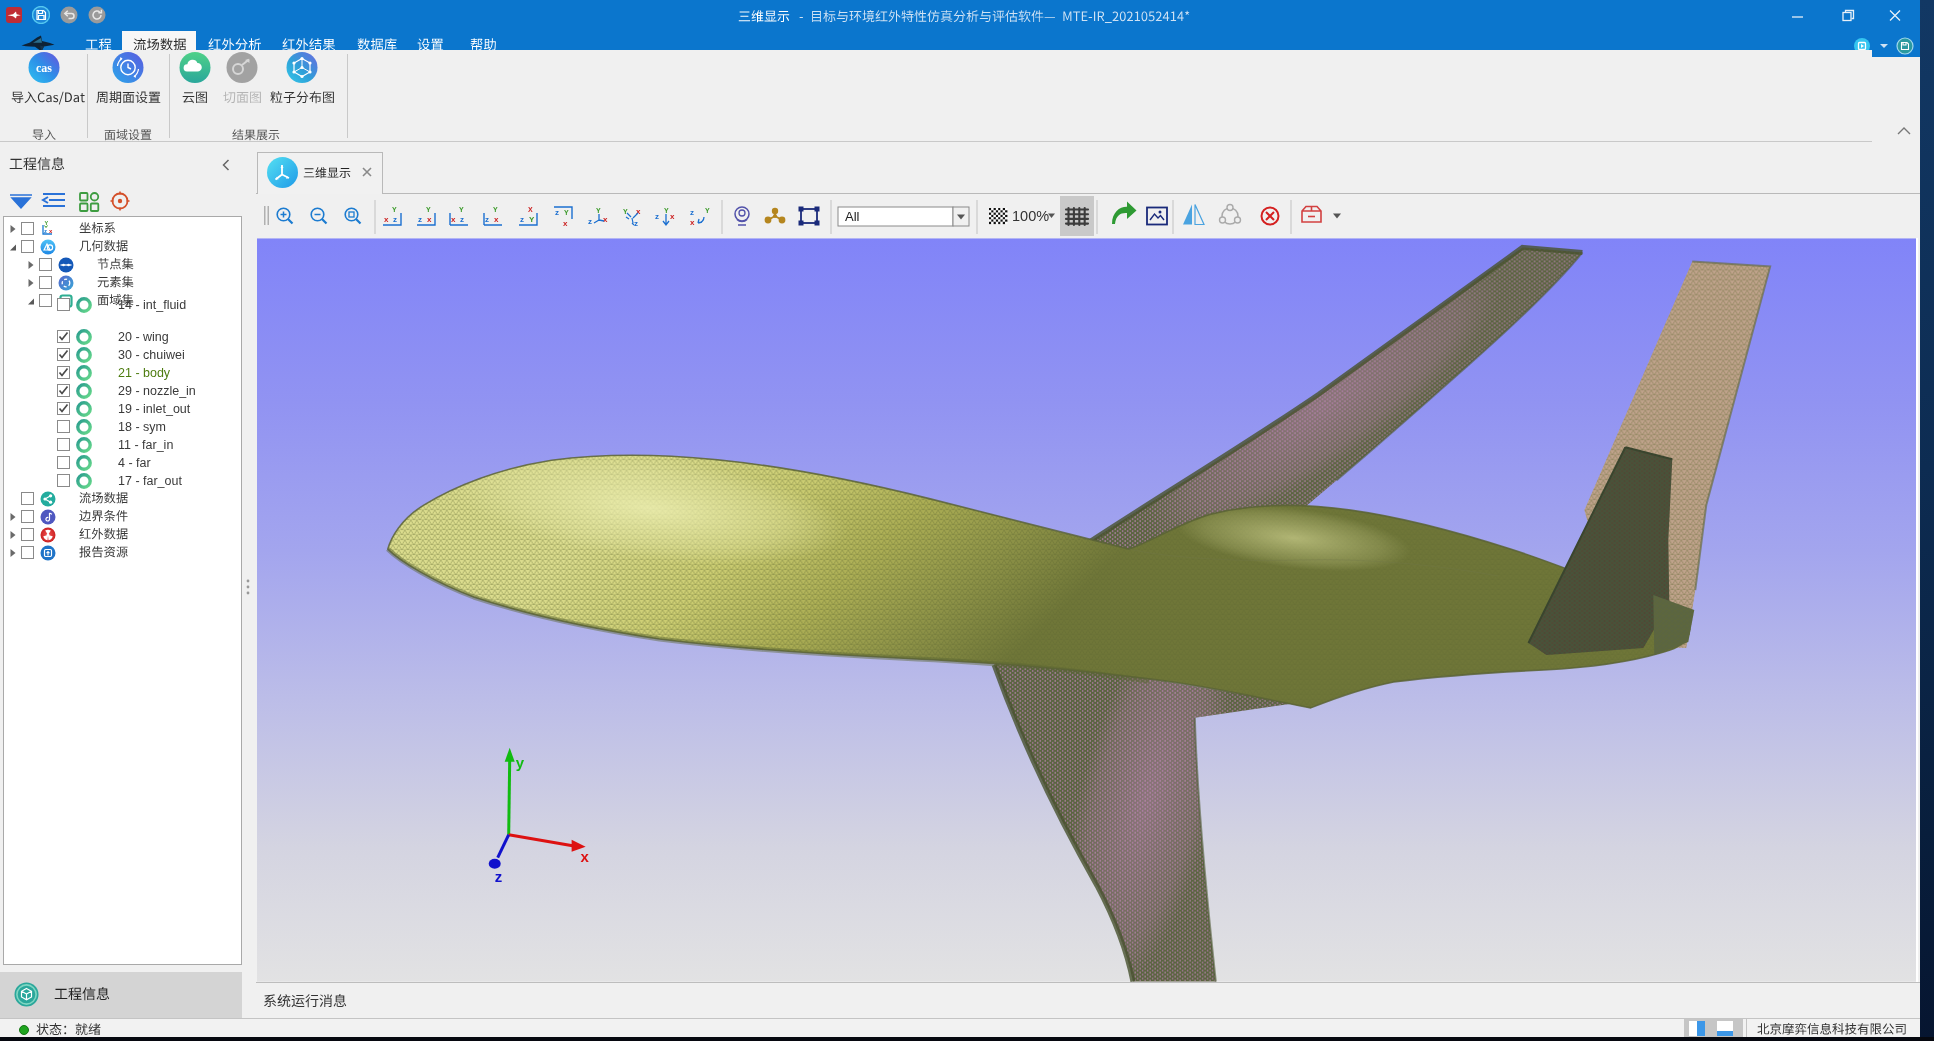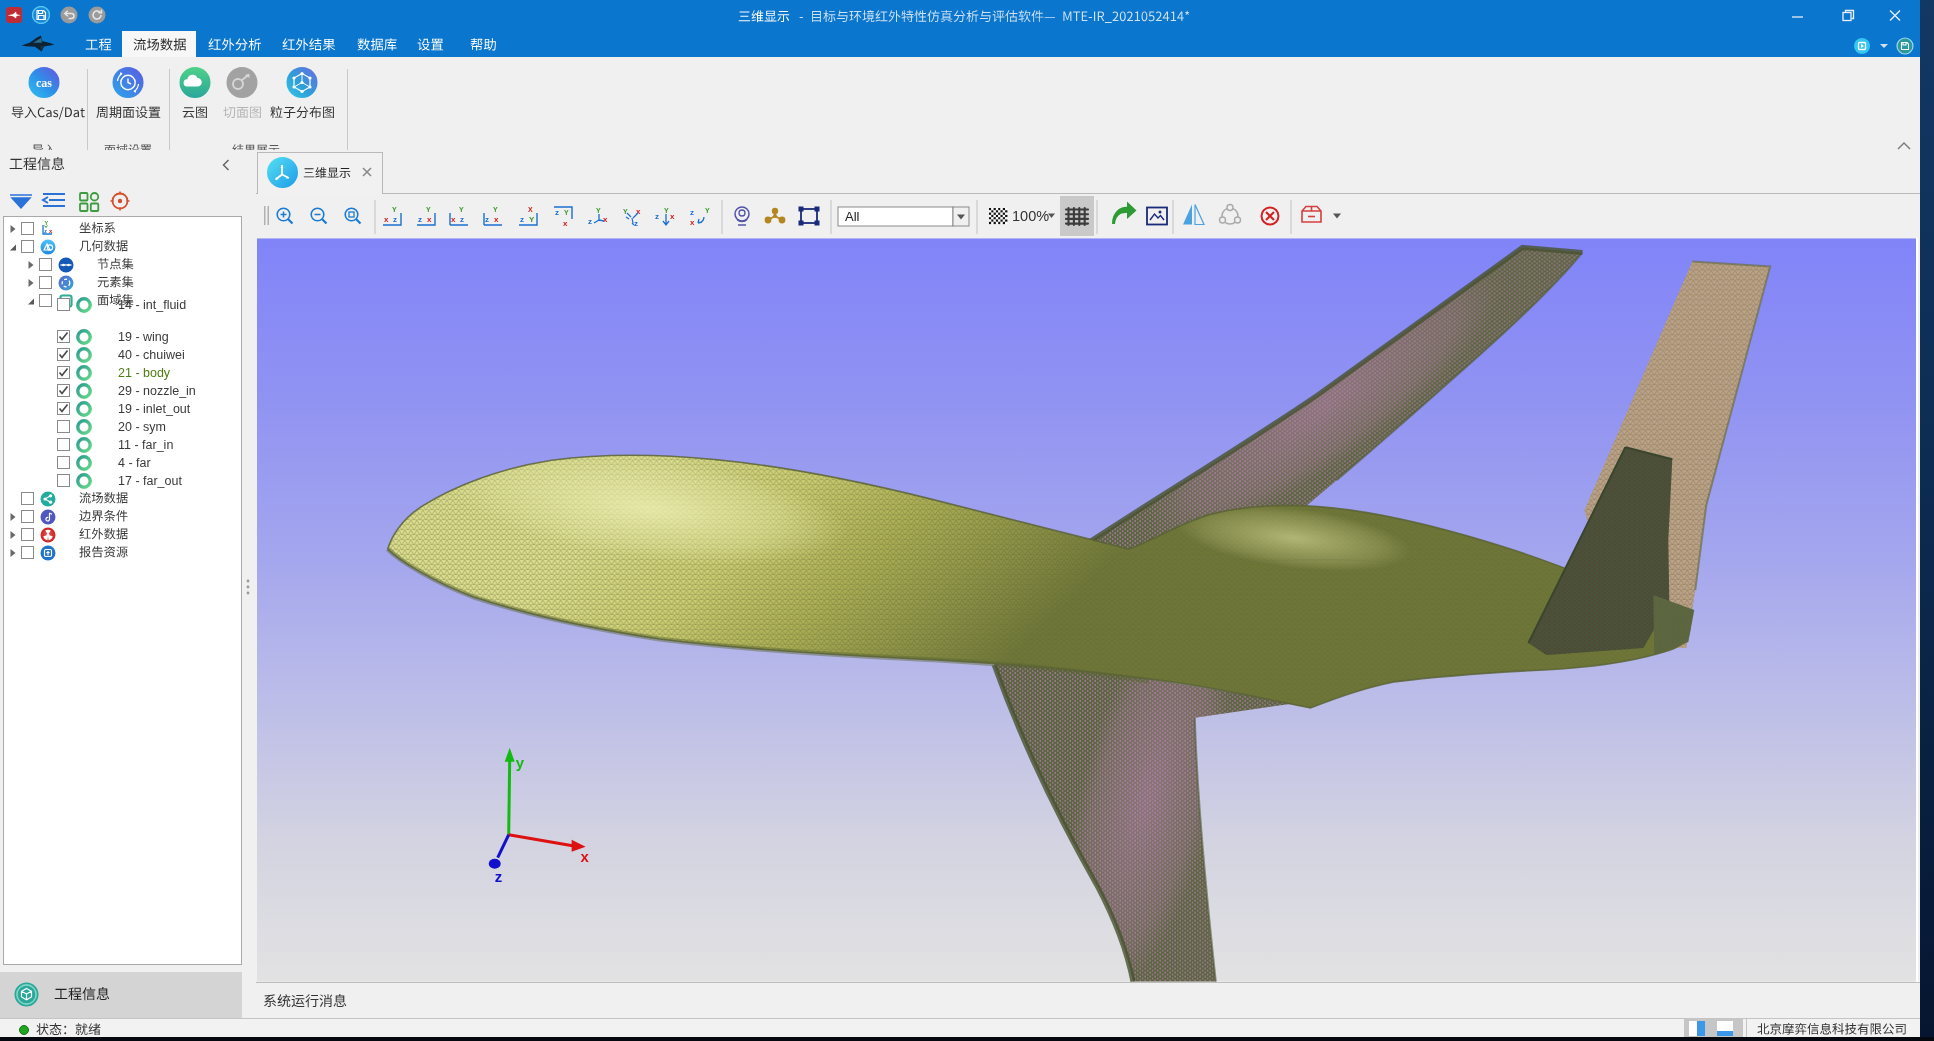--- a/index.html
+++ b/index.html
@@ -1,19 +1,19 @@
 <!DOCTYPE html>
 <html><head><meta charset="utf-8"><style>
 *{margin:0;padding:0;box-sizing:border-box}
 html,body{width:1934px;height:1041px;overflow:hidden;background:#0e2747;font-family:"Liberation Sans",sans-serif}
 .abs{position:absolute}
 #app{position:absolute;left:0;top:0;width:1920px;height:1038px;background:#f0f0f0}
 #titlebar{position:absolute;left:0;top:0;width:1924px;height:31px;background:#0b76cd}
 #menubar{position:absolute;left:0;top:31px;width:1924px;height:26px;background:#0b76cd}
-#ribbon{position:absolute;left:0;top:65px;width:1872px;height:92px;background:#f0f0f0;border-bottom:1px solid #c9c9c9}
+#ribbon{position:absolute;left:0;top:50px;width:1872px;height:92px;background:#f0f0f0;border-bottom:1px solid #c9c9c9}
 .rsep{position:absolute;top:4px;width:1px;height:84px;background:#c9c9c9}
 #lpanel{position:absolute;left:0;top:150px;width:256px;height:868px;background:#f0f0f0}
 #treebox{position:absolute;left:3px;top:66px;width:239px;height:749px;background:#fff;border:1px solid #a9a9a9;overflow:hidden}
 .trow{position:absolute;left:0;width:237px;height:18px}
 .cb{position:absolute;top:2px;width:13px;height:13px;background:#fff;border:1px solid #8a8a8a}
 #ptab{position:absolute;left:0;top:822px;width:242px;height:46px;background:#d4d4d4}
 #tabstrip{position:absolute;left:256px;top:150px;width:1664px;height:44px;background:#f0f0f0;border-bottom:1px solid #b9b9b9}
 #vtab{position:absolute;left:1px;top:2px;width:126px;height:42px;background:#f1f1f1;border:1px solid #b9b9b9;border-bottom:none}
 #toolbar{position:absolute;left:256px;top:194px;width:1664px;height:44px;background:#f0f0f0}
 #viewport{position:absolute;left:257px;top:238px;width:1661px;height:744px;border-right:2px solid #fff}
@@ -325,40 +325,40 @@
             <svg width="16" height="16" viewBox="0 0 16 16" style="position:absolute;top:1px">
               <defs>
                 <linearGradient id="gRg" x1="0" y1="0" x2="1" y2="1">
                   <stop offset="0" stop-color="#2a9d8f"></stop>
                   <stop offset="1" stop-color="#67d98a"></stop>
                 </linearGradient>
               </defs>
               <circle cx="8" cy="8" r="6.2" fill="none" stroke="url(#gRg)" stroke-width="3.4"></circle>
             </svg>
           </span>
-          <span style="position:absolute;left:114px;top:2px;font-size:12.5px;color:#3a3a3a;white-space:nowrap">19 - wing</span>
+          <span style="position:absolute;left:114px;top:2px;font-size:12.5px;color:#3a3a3a;white-space:nowrap">20 - wing</span>
         </div>
         <div class="trow" style="top:129px">
           <span class="cb" style="left:53px">
             <svg width="13" height="13" viewBox="0 0 13 13" style="position:absolute;left:-1px;top:-1px">
               <path d="M2.5 6.5 L5 9.5 L10.5 2.5" fill="none" stroke="#4a4a4a" stroke-width="1.7"></path>
             </svg>
           </span>
           <span style="position:absolute;left:72px;top:0;width:16px;height:18px">
             <svg width="16" height="16" viewBox="0 0 16 16" style="position:absolute;top:1px">
               <defs>
                 <linearGradient id="gRg" x1="0" y1="0" x2="1" y2="1">
                   <stop offset="0" stop-color="#2a9d8f"></stop>
                   <stop offset="1" stop-color="#67d98a"></stop>
                 </linearGradient>
               </defs>
               <circle cx="8" cy="8" r="6.2" fill="none" stroke="url(#gRg)" stroke-width="3.4"></circle>
             </svg>
           </span>
-          <span style="position:absolute;left:114px;top:2px;font-size:12.5px;color:#3a3a3a;white-space:nowrap">40 - chuiwei</span>
+          <span style="position:absolute;left:114px;top:2px;font-size:12.5px;color:#3a3a3a;white-space:nowrap">30 - chuiwei</span>
         </div>
         <div class="trow" style="top:147px">
           <span class="cb" style="left:53px">
             <svg width="13" height="13" viewBox="0 0 13 13" style="position:absolute;left:-1px;top:-1px">
               <path d="M2.5 6.5 L5 9.5 L10.5 2.5" fill="none" stroke="#4a4a4a" stroke-width="1.7"></path>
             </svg>
           </span>
           <span style="position:absolute;left:72px;top:0;width:16px;height:18px">
             <svg width="16" height="16" viewBox="0 0 16 16" style="position:absolute;top:1px">
               <defs>
@@ -416,21 +416,21 @@
             <svg width="16" height="16" viewBox="0 0 16 16" style="position:absolute;top:1px">
               <defs>
                 <linearGradient id="gRg" x1="0" y1="0" x2="1" y2="1">
                   <stop offset="0" stop-color="#2a9d8f"></stop>
                   <stop offset="1" stop-color="#67d98a"></stop>
                 </linearGradient>
               </defs>
               <circle cx="8" cy="8" r="6.2" fill="none" stroke="url(#gRg)" stroke-width="3.4"></circle>
             </svg>
           </span>
-          <span style="position:absolute;left:114px;top:2px;font-size:12.5px;color:#3a3a3a;white-space:nowrap">20 - sym</span>
+          <span style="position:absolute;left:114px;top:2px;font-size:12.5px;color:#3a3a3a;white-space:nowrap">18 - sym</span>
         </div>
         <div class="trow" style="top:219px">
           <span class="cb" style="left:53px"></span>
           <span style="position:absolute;left:72px;top:0;width:16px;height:18px">
             <svg width="16" height="16" viewBox="0 0 16 16" style="position:absolute;top:1px">
               <defs>
                 <linearGradient id="gRg" x1="0" y1="0" x2="1" y2="1">
                   <stop offset="0" stop-color="#2a9d8f"></stop>
                   <stop offset="1" stop-color="#67d98a"></stop>
                 </linearGradient>

